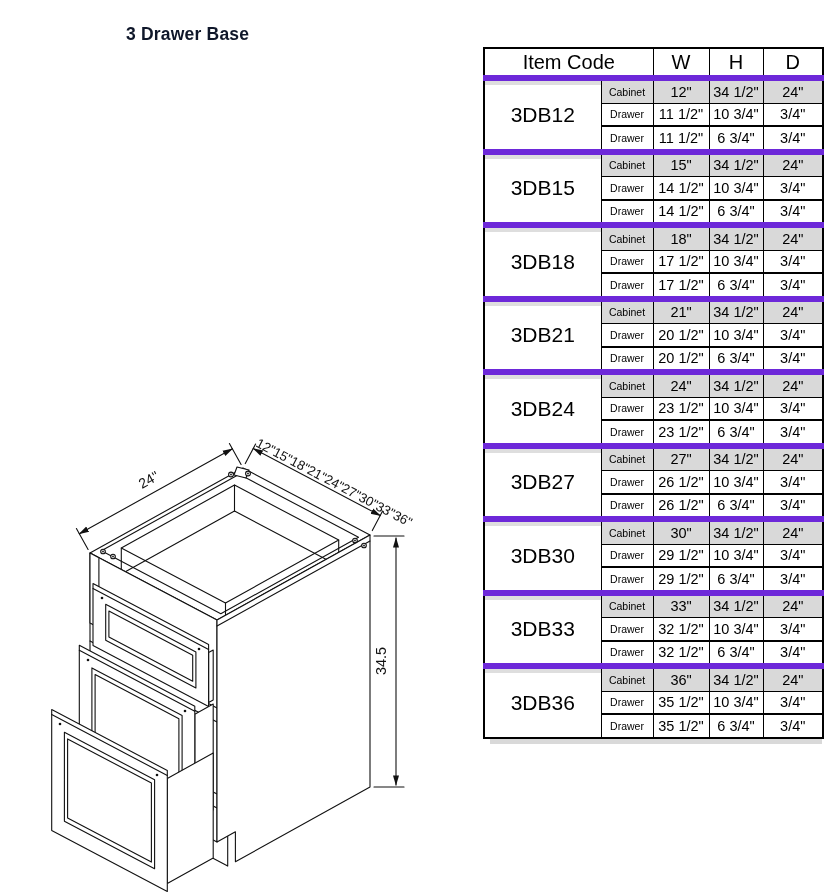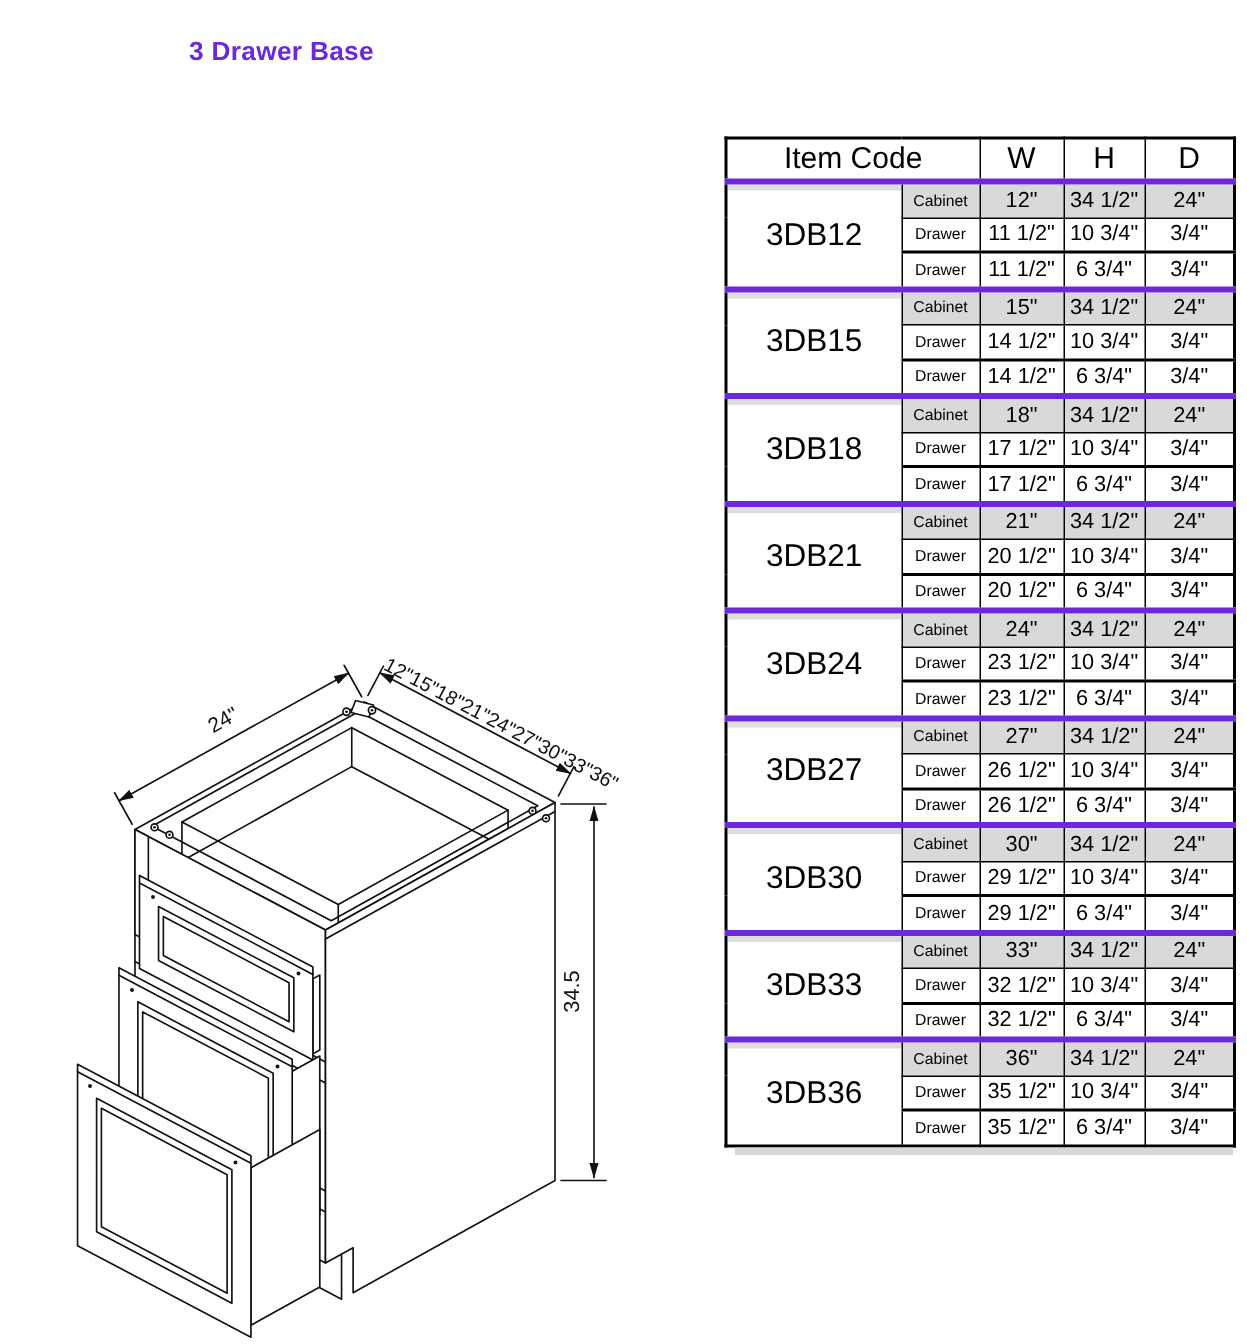--- a/index.html
+++ b/index.html
@@ -2,44 +2,43 @@
 <html><head>
 <meta charset="utf-8">
 <style>
   html,body { margin:0; padding:0; background:#ffffff; }
   .page {
     position:relative; width:831px; height:896px; background:#fff;
     font-family:"Liberation Sans", sans-serif; color:#111; overflow:hidden;
   }
   .title {
     position:absolute; left:126px; top:24px; margin:0;
-    font-size:17.5px; font-weight:700; letter-spacing:0.2px; color:#6d28d9;
+    font-size:17.5px; font-weight:700; letter-spacing:0.2px; color:#0f172a;
   }
   .drawing-svg { position:absolute; left:0; top:0; }
 
   
   .tblwrap { position:absolute; left:483px; top:47px; width:339px; }
   .tblwrap::after { content:""; display:block; height:5px; width:98%; margin-left:2%;
                     background:#d9d9d9; }
   table.spec {
     border-collapse:collapse; table-layout:fixed; width:339px;
     background:#fff;
-    margin-top:44px;
   }
   table.spec td, table.spec th {
     border:1.5px solid #000; padding:0; text-align:center; vertical-align:middle;
     overflow:hidden; white-space:nowrap; color:#000;
   }
   table.spec { border:2px solid #000; }
   thead th { height:26px; font-size:20px; font-weight:400; border-bottom:3px solid #000; }
   tbody td { height:21.5px; font-size:14.5px; font-weight:400; }
   td.itemcode { font-size:21px; box-shadow: inset 0 4px 0 #dedede; background:#fff; }
   td.sublabel { font-size:10.5px; }
   tr.row-0 td.sublabel, tr.row-0 td.val { background:#d9d9d9; }
-  tr.group-first td { border-top:4px solid #6d28d9; }
+  tr.group-first td { border-top:6px solid #6d28d9; }
   tr.row-2 td { border-top-width:2.5px; }
 </style>
 </head>
 <body>
 
 <div class="page">
 
   <h1 class="title">3 Drawer Base</h1>
 
   <svg class="drawing-svg" width="470" height="896" viewBox="0 0 470 896" stroke="#111" stroke-width="1.1" fill="none" stroke-linejoin="round" stroke-linecap="round">

